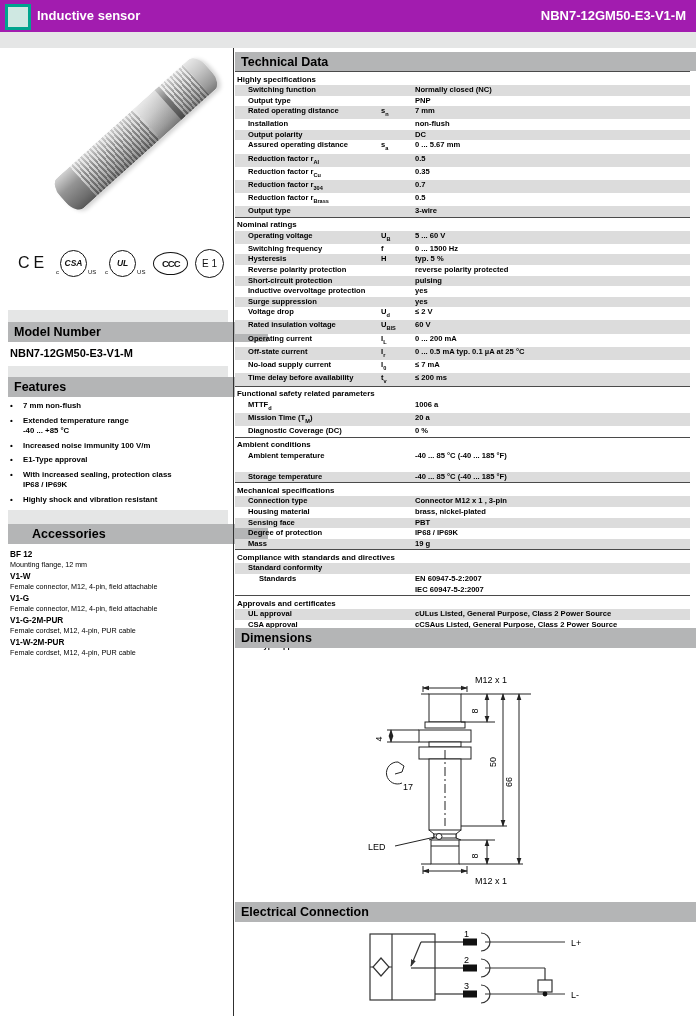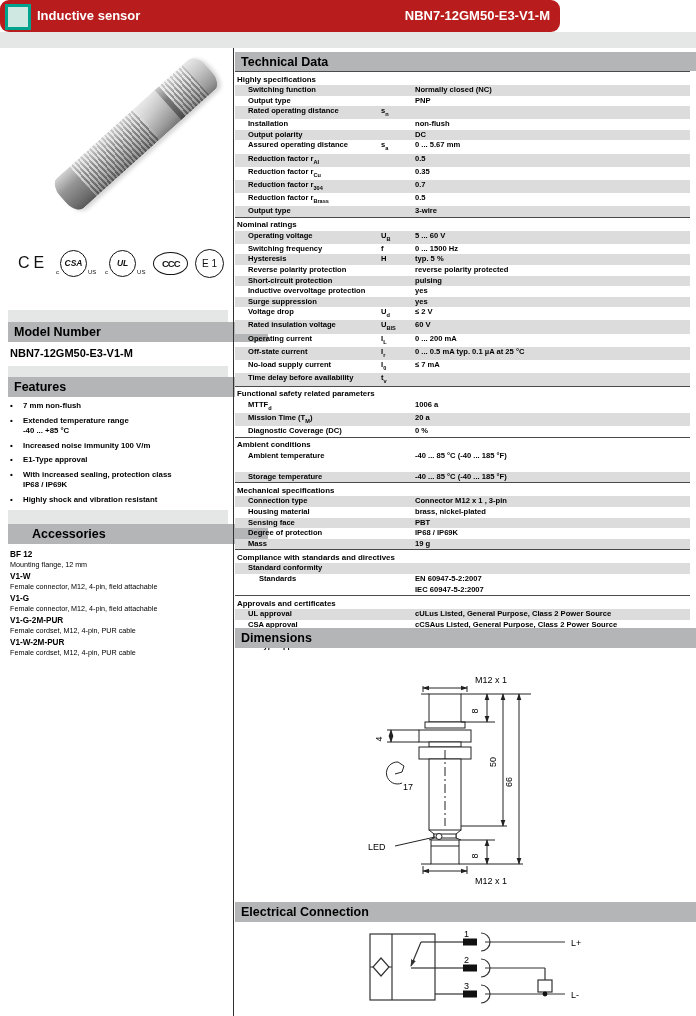--- a/index.html
+++ b/index.html
@@ -3,21 +3,21 @@
 <meta charset="utf-8">
 <style>
   html,body{margin:0;padding:0;}
   body{
     width:696px;height:1016px;position:relative;overflow:hidden;
     background:#ffffff;
     font-family:"Liberation Sans","DejaVu Sans",sans-serif;
     color:#000;
   }
   
-  .topbar{position:absolute;left:0;top:0;width:560px;height:32px;background:#b91c1c;border-radius:9px;}
+  .topbar{position:absolute;left:0;top:0;width:696px;height:32px;background:#a21caf;}
   .logo-square{position:absolute;left:5px;top:4px;width:20px;height:20px;background:#cfe8e2;border:3px solid #00a48e;}
   .topbar .title{position:absolute;left:37px;top:0;line-height:32px;font-size:13px;font-weight:bold;color:#fff;}
   .topbar .model{position:absolute;right:10px;top:0;line-height:32px;font-size:13px;font-weight:bold;color:#fff;}
   .under-strip{position:absolute;left:0;top:32px;width:696px;height:16px;background:#e5e6e6;}
 
   
   .secbar{position:absolute;background:#b4b5b6;height:20px;box-sizing:border-box;padding:3px 0 0 6px;
           font-size:12.5px;font-weight:bold;color:#000;}
   .secbar.left{left:8px;width:260px;}
   .secbar.right{left:235px;width:531px;}
@@ -189,20 +189,21 @@
       <span class="val">Normally closed (NC)</span>
     </div>
     <div class="t-row">
       <span class="lab">Output type</span>
       <span class="sym"></span>
       <span class="val">PNP</span>
     </div>
     <div class="t-row shaded">
       <span class="lab">Rated operating distance</span>
       <span class="sym">s<sub>n</sub></span>
+      <span class="val">7 mm</span>
     </div>
     <div class="t-row">
       <span class="lab">Installation</span>
       <span class="sym"></span>
       <span class="val">non-flush</span>
     </div>
     <div class="t-row shaded">
       <span class="lab">Output polarity</span>
       <span class="sym"></span>
       <span class="val">DC</span>
@@ -294,20 +295,21 @@
       <span class="val">0 ... 0.5 mA typ. 0.1 µA at 25 °C</span>
     </div>
     <div class="t-row">
       <span class="lab">No-load supply current</span>
       <span class="sym">I<sub>0</sub></span>
       <span class="val">≤ 7 mA</span>
     </div>
     <div class="t-row shaded">
       <span class="lab">Time delay before availability</span>
       <span class="sym">t<sub>v</sub></span>
+      <span class="val">≤ 200 ms</span>
     </div>
     <div class="t-sec">Functional safety related parameters</div>
     <div class="t-row">
       <span class="lab">MTTF<sub>d</sub></span>
       <span class="sym"></span>
       <span class="val">1006 a</span>
     </div>
     <div class="t-row shaded">
       <span class="lab">Mission Time (T<sub>M</sub>)</span>
       <span class="sym"></span>

